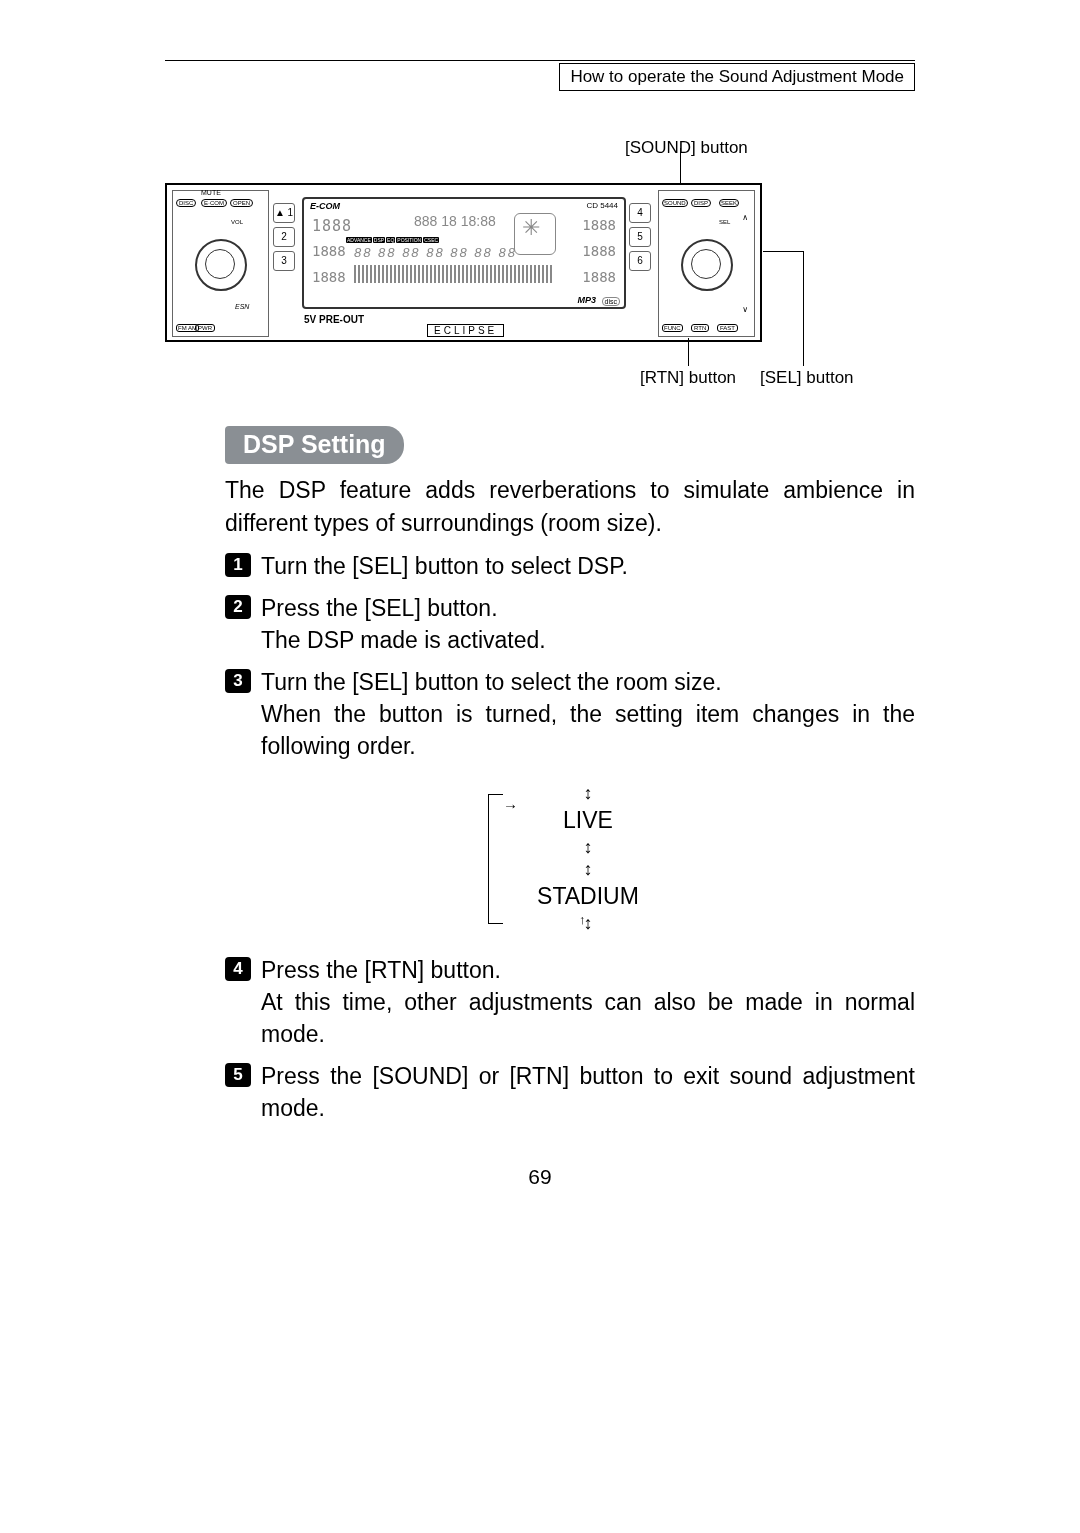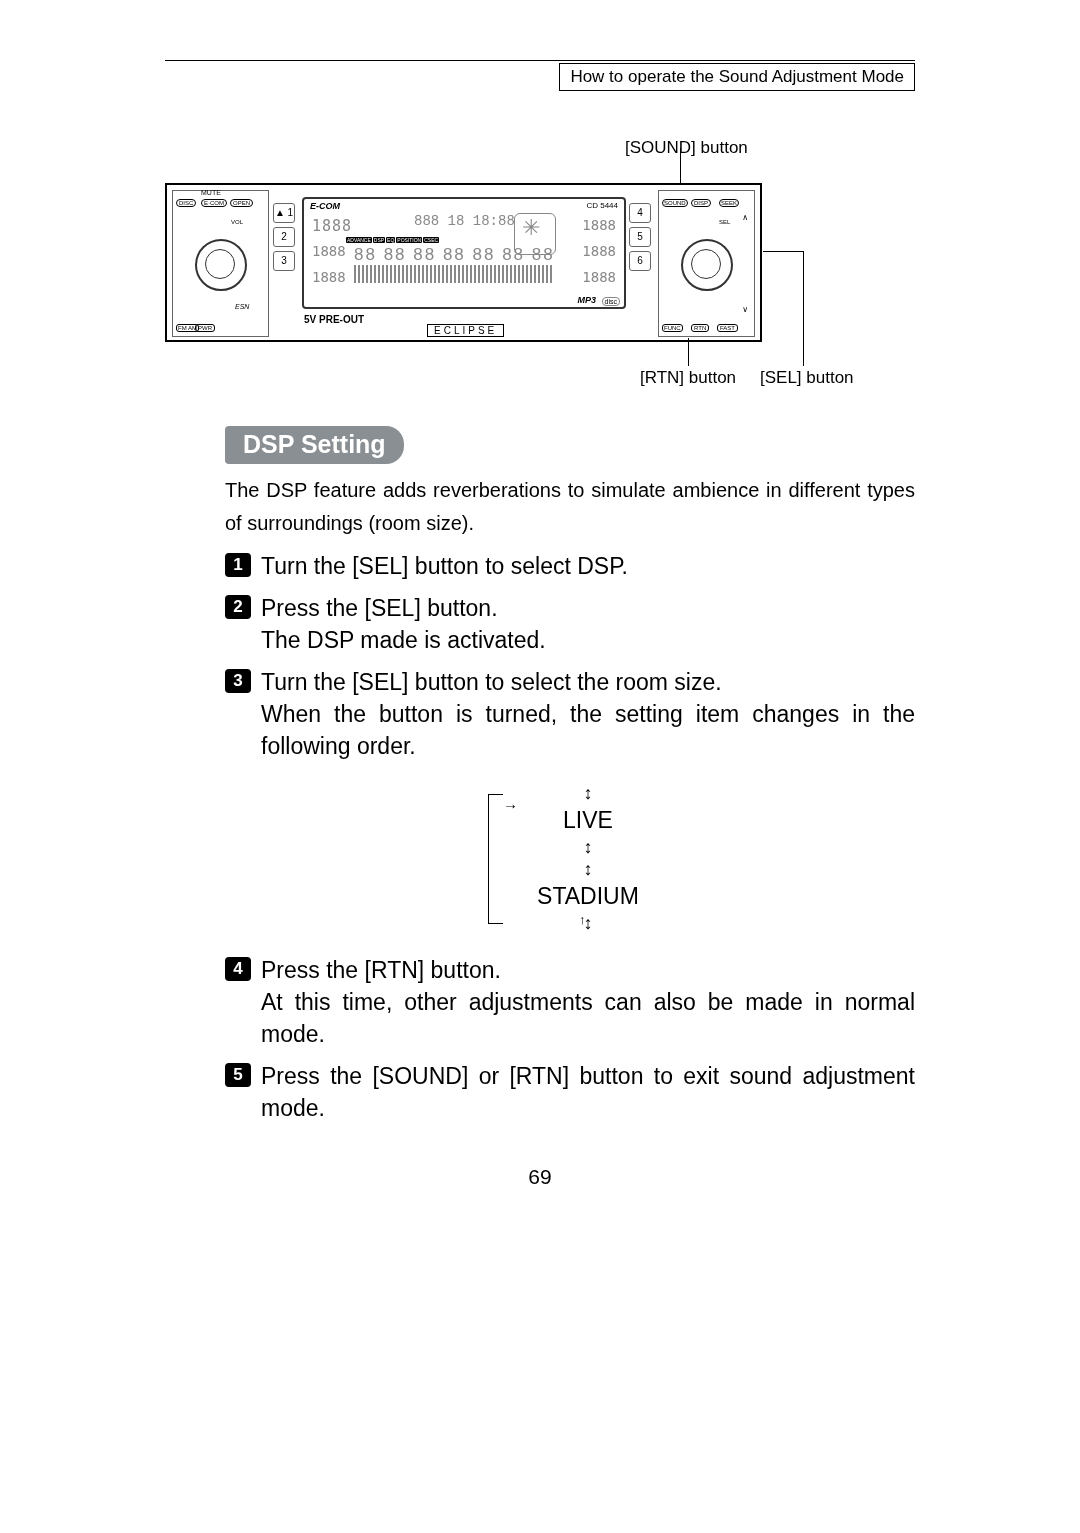--- a/index.html
+++ b/index.html
@@ -109,27 +109,27 @@
     width:22px;
   }
   .preset-col div{border:1px solid #666;border-radius:3px;margin-bottom:4px;height:18px;line-height:18px;font-size:10px;}
   .preset-col2{left:462px;}
   .lcd .brand{position:absolute;top:2px;left:6px;font-size:9px;font-style:italic;font-weight:bold;}
   .lcd .cd{position:absolute;top:2px;right:6px;font-size:8px;}
   .lcd .seg1{position:absolute;top:18px;left:8px;font-family:monospace;font-size:15px;letter-spacing:1px;color:#888;}
   .lcd .tags{position:absolute;top:38px;left:42px;font-size:5px;letter-spacing:0;}
   .lcd .tags span{background:#000;color:#fff;padding:0 1px;margin-right:1px;border-radius:1px;}
   .lcd .seg2{position:absolute;top:44px;left:8px;font-family:monospace;font-size:14px;color:#888;}
-  .lcd .blocks{position:absolute;top:46px;left:50px;font-size:17px;letter-spacing:2px;color:#888;}
+  .lcd .blocks{position:absolute;top:46px;left:50px;font-size:13px;letter-spacing:2px;color:#888;font-style:italic;}
   .lcd .bars{position:absolute;top:66px;left:50px;right:70px;height:18px;
     background:repeating-linear-gradient(90deg,#888 0 2px,#fff 2px 4px);}
   .lcd .seg3{position:absolute;top:70px;left:8px;font-family:monospace;font-size:14px;color:#888;}
   .lcd .rseg{position:absolute;right:8px;font-family:monospace;font-size:14px;color:#888;}
   .lcd .r1{top:18px;} .lcd .r2{top:44px;} .lcd .r3{top:70px;}
-  .lcd .clock{position:absolute;top:14px;left:110px;font-family:Liberation Mono, monospace;font-size:14px;color:#888;}
+  .lcd .clock{position:absolute;top:14px;left:110px;font-family:Liberation Sans, sans-serif;font-size:14px;color:#888;}
   .lcd .sunwrap{position:absolute;top:14px;left:210px;width:40px;height:40px;border:1px solid #888;border-radius:6px;}
   .lcd .sun{position:absolute;left:9px;top:9px;width:20px;height:20px;}
   .lcd .sun::before{content:"✳";font-size:22px;color:#888;position:absolute;left:-2px;top:-8px;}
   .lcd .mp3{position:absolute;bottom:2px;right:28px;font-size:9px;font-style:italic;font-weight:bold;}
   .lcd .cdlogo{position:absolute;bottom:1px;right:4px;font-size:7px;border:1px solid #888;border-radius:4px;padding:0 2px;}
   .lcd .five{position:absolute;bottom:-18px;left:0;font-size:10px;font-weight:bold;}
   .eclipse{
     position:absolute;
     left:260px;bottom:3px;
     font-size:10px;
@@ -172,21 +172,21 @@
   .dsp-chip{
     display:inline-block;
     background:#8a8f94;
     color:#fff;
     font-size:25px;
     font-weight:bold;
     padding:4px 18px 5px 18px;
     border-radius:4px 18px 18px 4px;
   }
   .intro{
-    font-size:20px;
+    font-size:23px;
     line-height:33px;
     margin-top:10px;
     text-align:justify;
   }
   .step{
     display:flex;
     align-items:flex-start;
     margin-top:10px;
   }
   .num{

